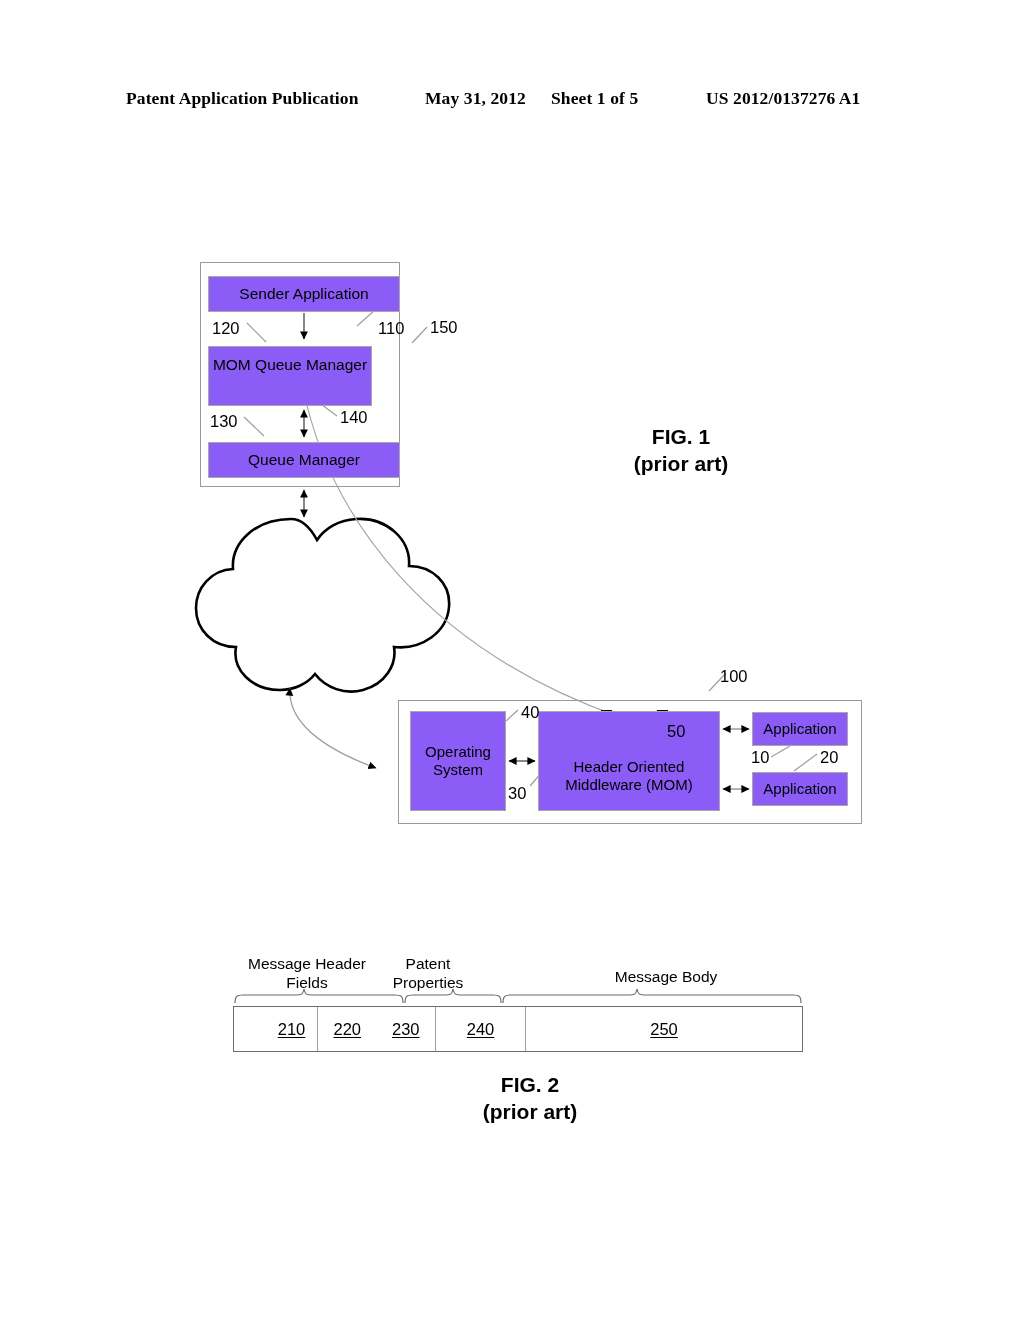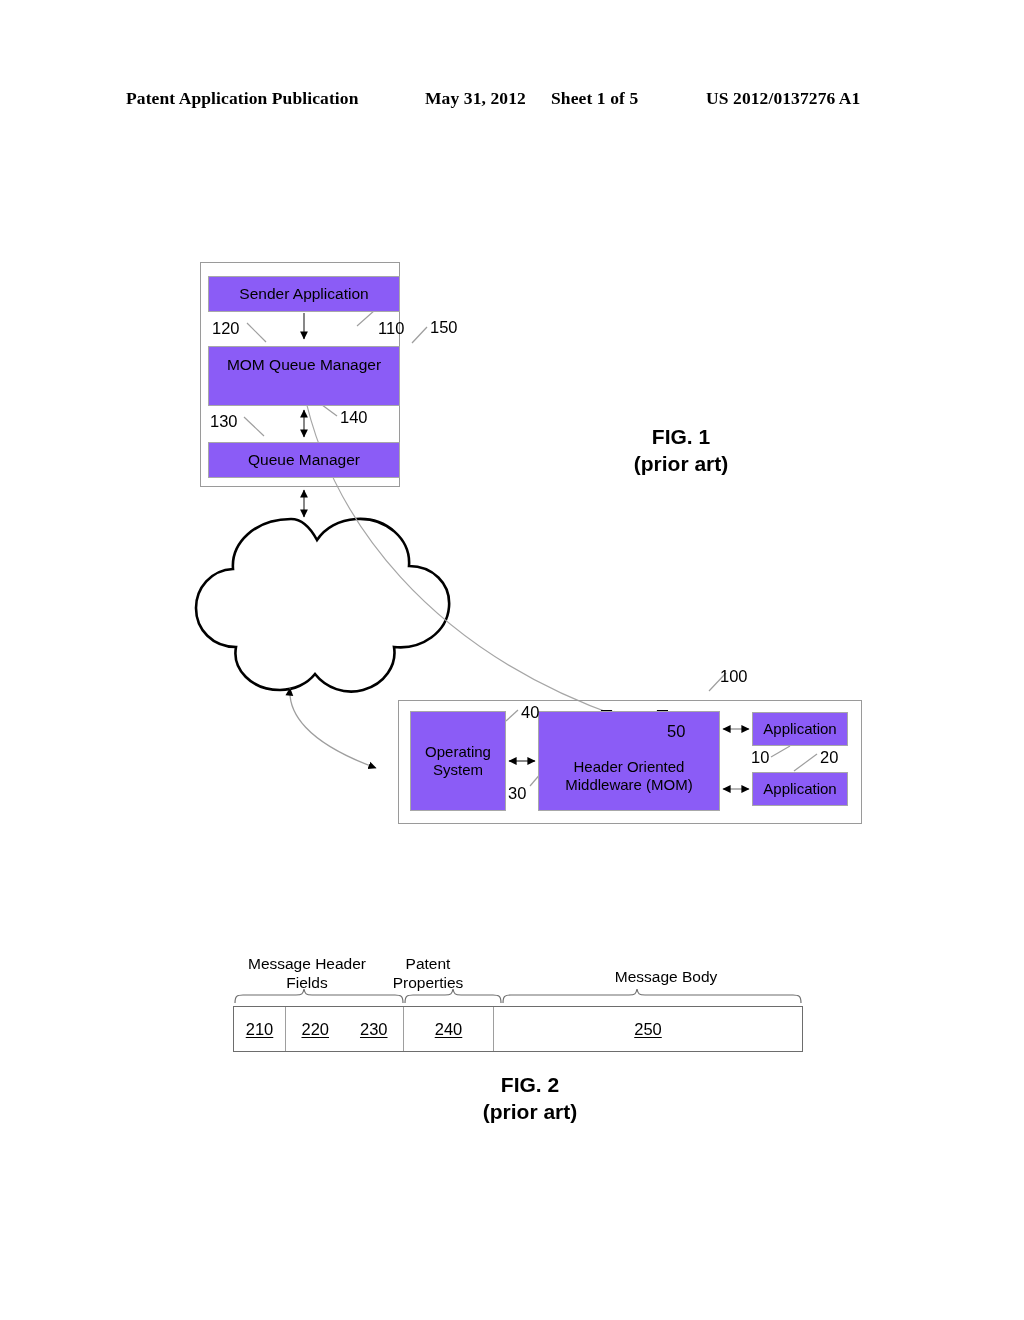--- a/index.html
+++ b/index.html
@@ -60,21 +60,21 @@
   }
   .box-inner {
     border: 1px solid #a8a8a8;
     background: #8b5cf6;
     font-size: 15.5px;
   }
 
   
   #fig1-stack-outer { left: 200px;  top: 262px;  width: 200px; height: 225px; }
   #fig1-sender      { left: 208px;  top: 276px;  width: 192px; height: 36px; }
-  #fig1-mom-qm      { left: 208px;  top: 346px;  width: 192px; height: 60px; }
+  #fig1-mom-qm      { left: 208px;  top: 346px;  width: 164px; height: 60px; }
   #fig1-qm          { left: 208px;  top: 442px;  width: 192px; height: 36px; }
   #fig1-mom-qm .lbl { margin-top: -22px; }
 
   
   #fig1-sys-outer   { left: 398px;  top: 700px;  width: 464px; height: 124px; }
   #fig1-os          { left: 410px;  top: 711px;  width: 96px;  height: 100px; font-size: 15px; }
   #fig1-mom         { left: 538px;  top: 711px;  width: 182px; height: 100px; font-size: 15px; }
   #fig1-mom .lbl    { margin-top: 30px; }
   #fig1-app1        { left: 752px;  top: 712px;  width: 96px;  height: 34px; font-size: 15px; }
   #fig1-app2        { left: 752px;  top: 772px;  width: 96px;  height: 34px; font-size: 15px; }
@@ -101,20 +101,21 @@
   #fig2-caption { left: 435px; top: 1072px; width: 190px; }
 
   
   #fig2-bar {
     position: absolute;
     left: 233px; top: 1006px;
     width: 570px; height: 46px;
     border: 1px solid #6d6d6d;
     box-sizing: border-box;
     display: flex;
+    padding-left: 32px;
   }
   .seg {
     box-sizing: border-box;
     border-right: 1px solid #9e9e9e;
     display: flex;
     align-items: center;
     justify-content: space-around;
     height: 100%;
   }
   .seg:last-child { border-right: none; }

